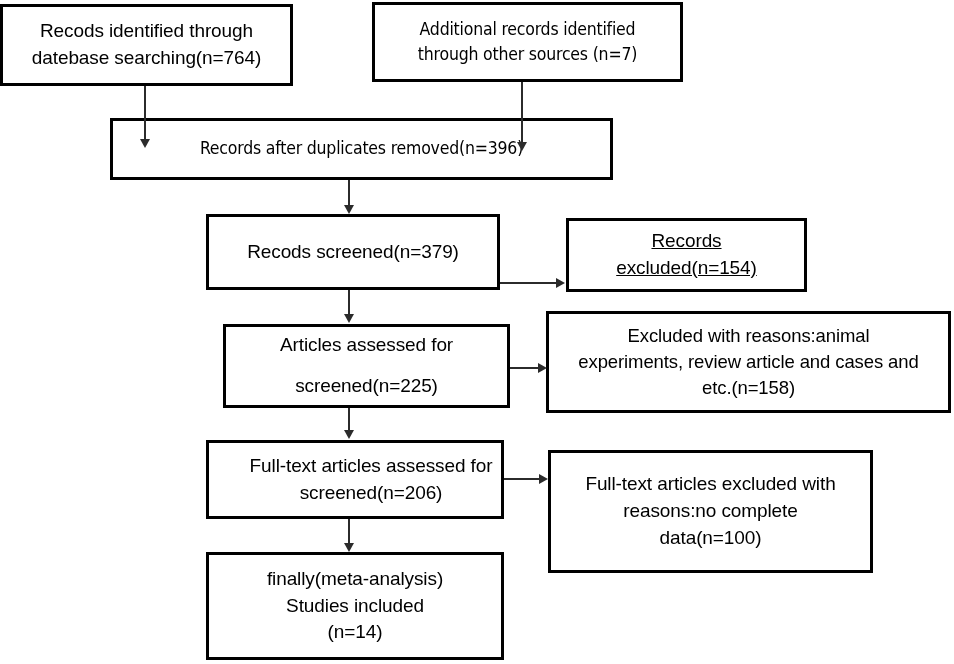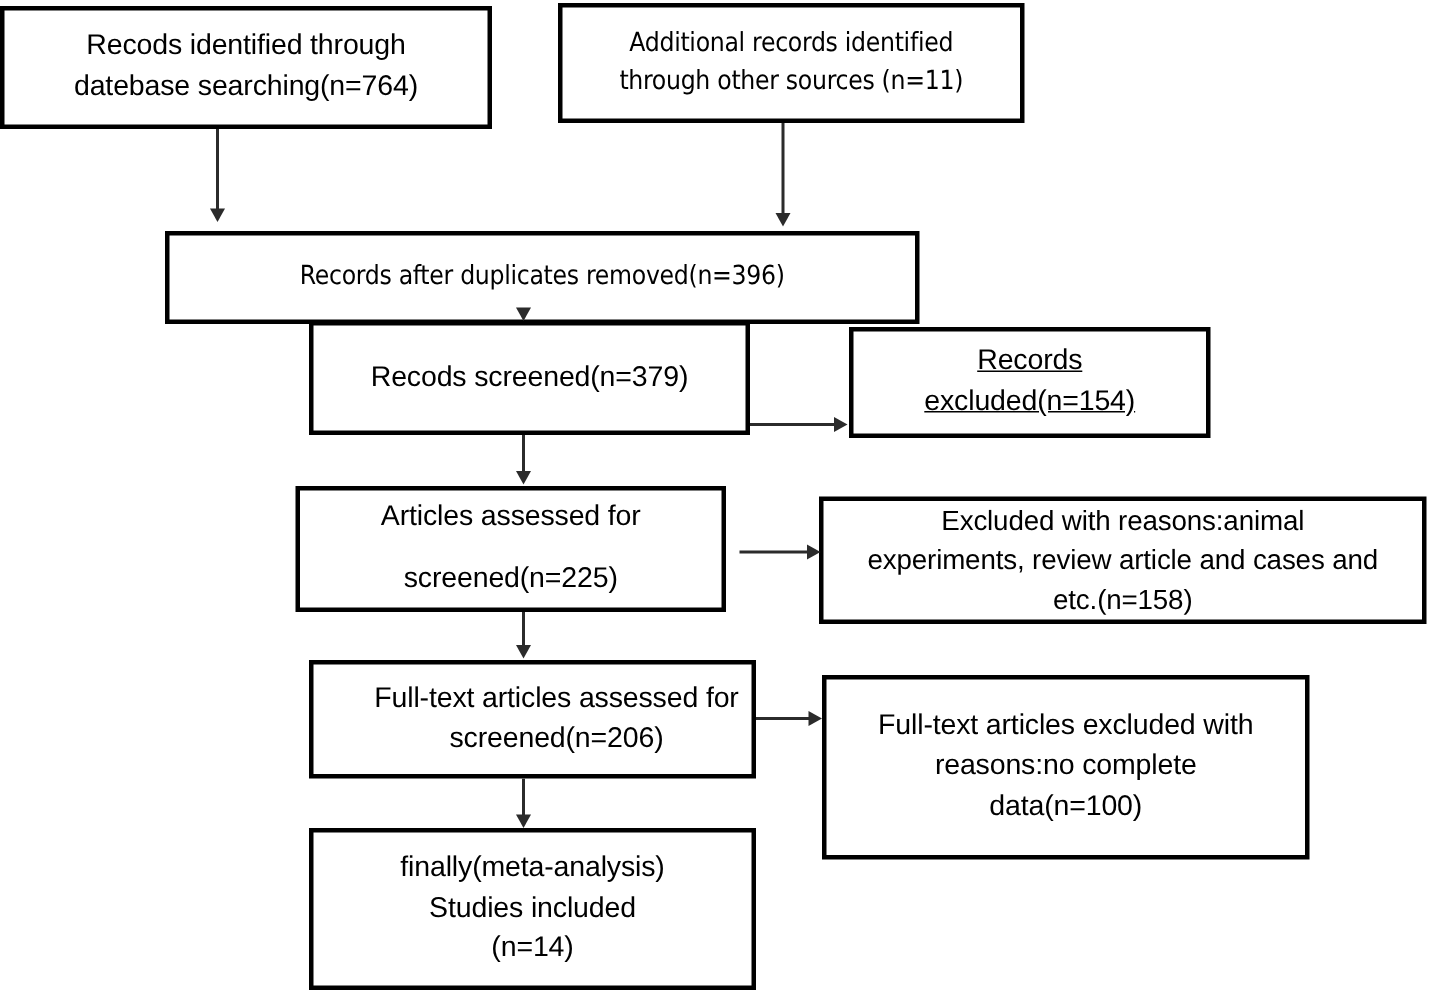--- a/index.html
+++ b/index.html
@@ -39,44 +39,44 @@
     letter-spacing: -0.1px;
   }
   
   .f-narrow .line {
     font-family: "DejaVu Sans Condensed", "Liberation Sans Narrow", "Liberation Sans", sans-serif;
     font-stretch: condensed;
     letter-spacing: -0.2px;
   }
 
   
-  #node-db-search   { left: 0px;   top: 4px;   width: 328px; height: 82px;  }
+  #node-db-search   { left: 0px;   top: 4px;   width: 293px; height: 82px;  }
   #node-other-src   { left: 372px; top: 2px;   width: 311px; height: 80px;  }
   #node-duplicates  { left: 110px; top: 118px; width: 503px; height: 62px;  }
   #node-screened    { left: 206px; top: 214px; width: 294px; height: 76px;  }
   #node-rec-excl    { left: 566px; top: 218px; width: 241px; height: 74px;  }
-  #node-assessed    { left: 197px; top: 324px; width: 287px; height: 84px; gap: 14px;  }
-  #node-excl-reason { left: 546px; top: 331px; width: 405px; height: 85px; }
+  #node-assessed    { left: 223px; top: 324px; width: 287px; height: 84px; gap: 14px;  }
+  #node-excl-reason { left: 546px; top: 311px; width: 405px; height: 102px; }
   #node-fulltext    { left: 206px; top: 440px; width: 298px; height: 79px;  }
   #node-ft-excl     { left: 548px; top: 450px; width: 325px; height: 123px; }
   #node-included    { left: 206px; top: 552px; width: 298px; height: 108px; }
 
   #node-db-search .line   { font-size: 19px; }
   #node-other-src .line   { font-size: 17.5px; }
   #node-duplicates .line  { font-size: 17.5px; }
   #node-screened .line    { font-size: 19px; }
   #node-rec-excl .line    { font-size: 19px; text-decoration: underline; }
   #node-assessed .line    { font-size: 19px; }
   #node-excl-reason .line { font-size: 18.5px; }
   #node-fulltext .line    { font-size: 19px; margin-left: 32px; }
   #node-ft-excl .line     { font-size: 19px; }
   #node-included .line    { font-size: 19px; }
 
   
-  #node-duplicates { justify-content: center; padding-bottom: 2px; margin-top: 36px; }
+  #node-duplicates { justify-content: center; padding-bottom: 2px; }
 
   
   .vline, .hline {
     position: absolute;
     background: #2b2b2b;
     z-index: 1;
   }
   .vline { width: 2px; }
   .hline { height: 2px; }
   .vline.over, .hline.over { z-index: 4; }
@@ -130,21 +130,21 @@
   <div class="vline" style="left:348px; top:519px; height:30px;"></div>
   <div class="arrow-down" style="left:344px; top:543px;"></div>
 
   <div class="node f-arial" id="node-db-search">
     <span class="line">Recods identified through</span>
     <span class="line">datebase searching(n=764)</span>
   </div>
 
   <div class="node f-narrow" id="node-other-src">
     <span class="line">Additional records identified</span>
-    <span class="line">through other sources (n=11)</span>
+    <span class="line">through other sources (n=7)</span>
   </div>
 
   <div class="node f-narrow" id="node-duplicates">
     <span class="line">Records after duplicates removed(n=396)</span>
   </div>
 
   <div class="node f-arial" id="node-screened">
     <span class="line">Recods screened(n=379)</span>
   </div>
 

